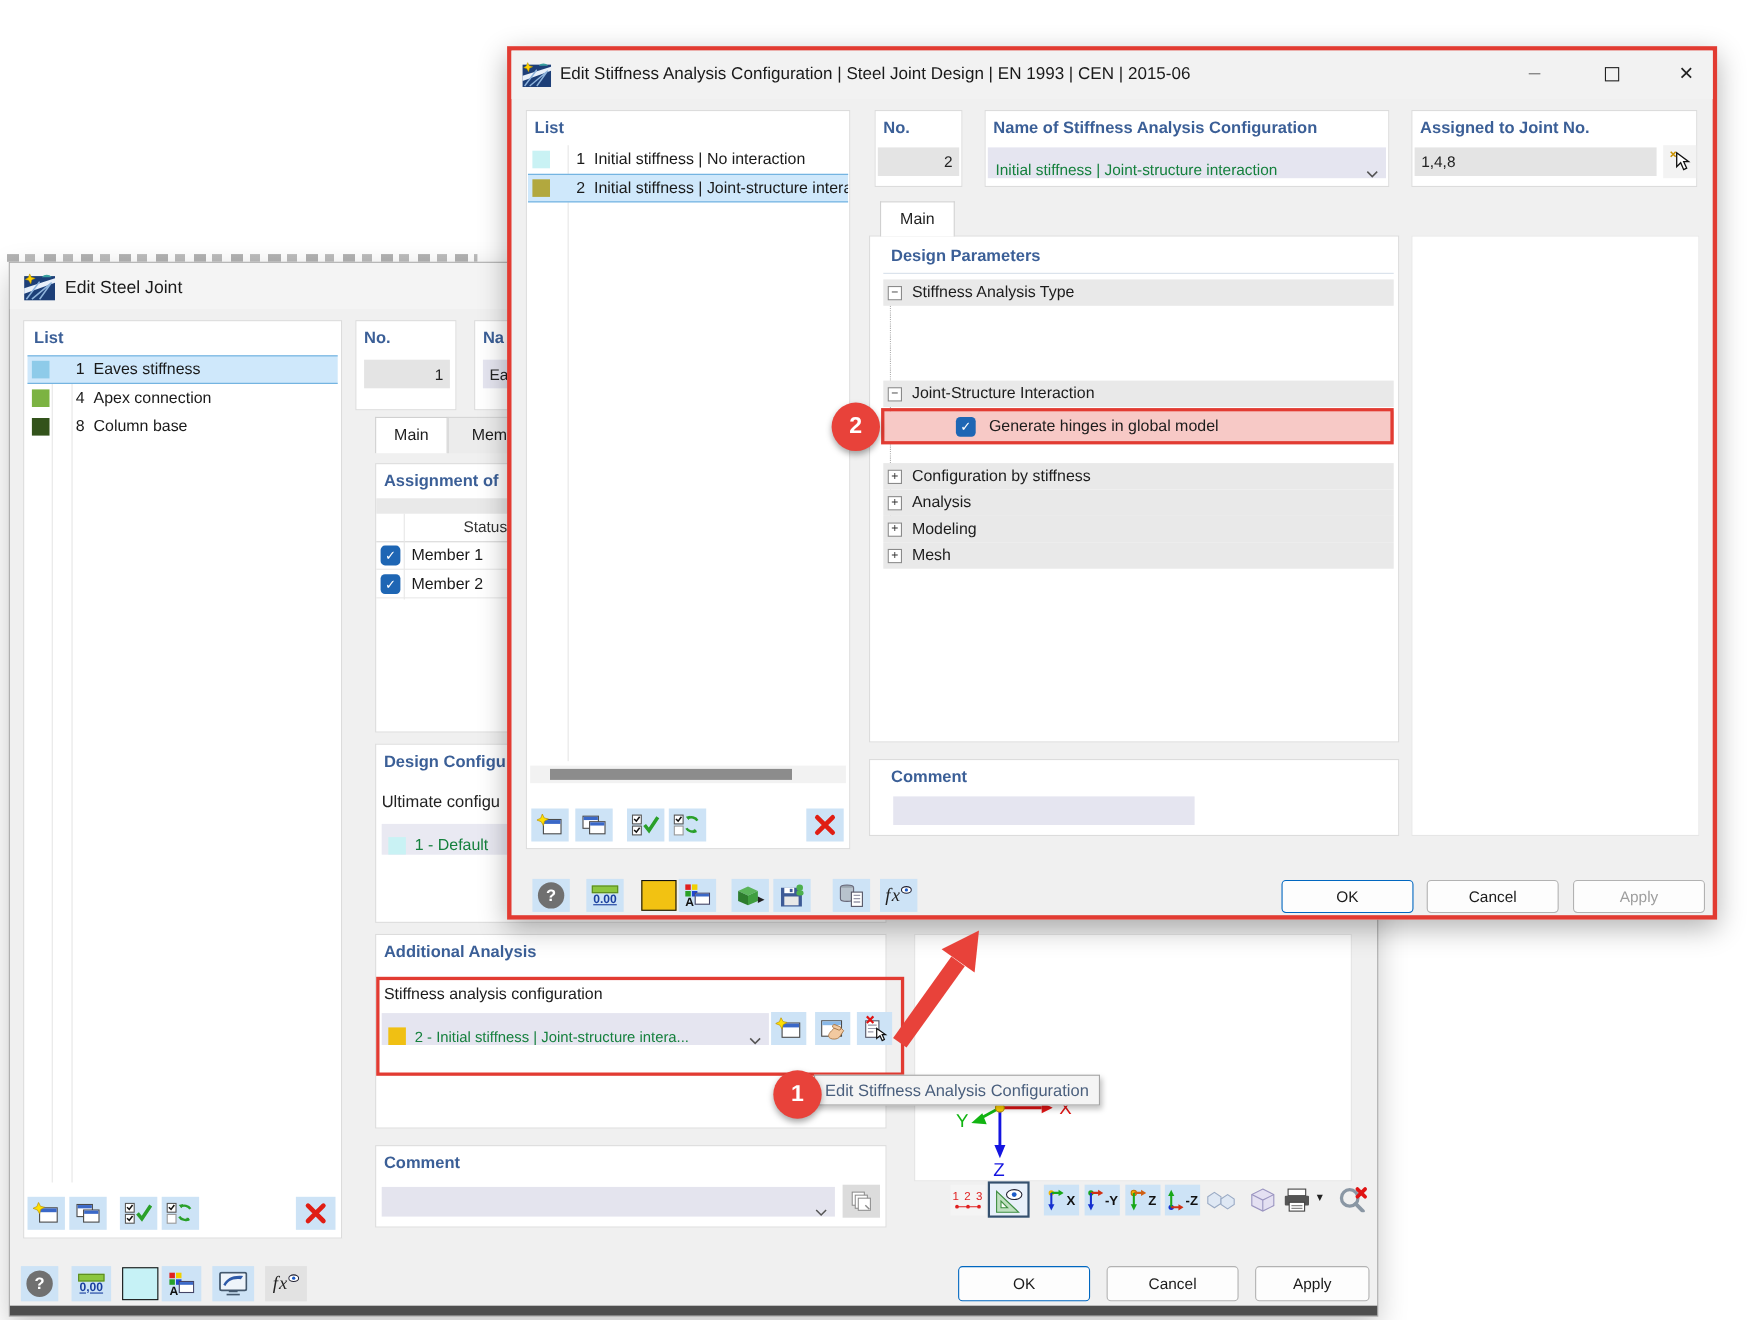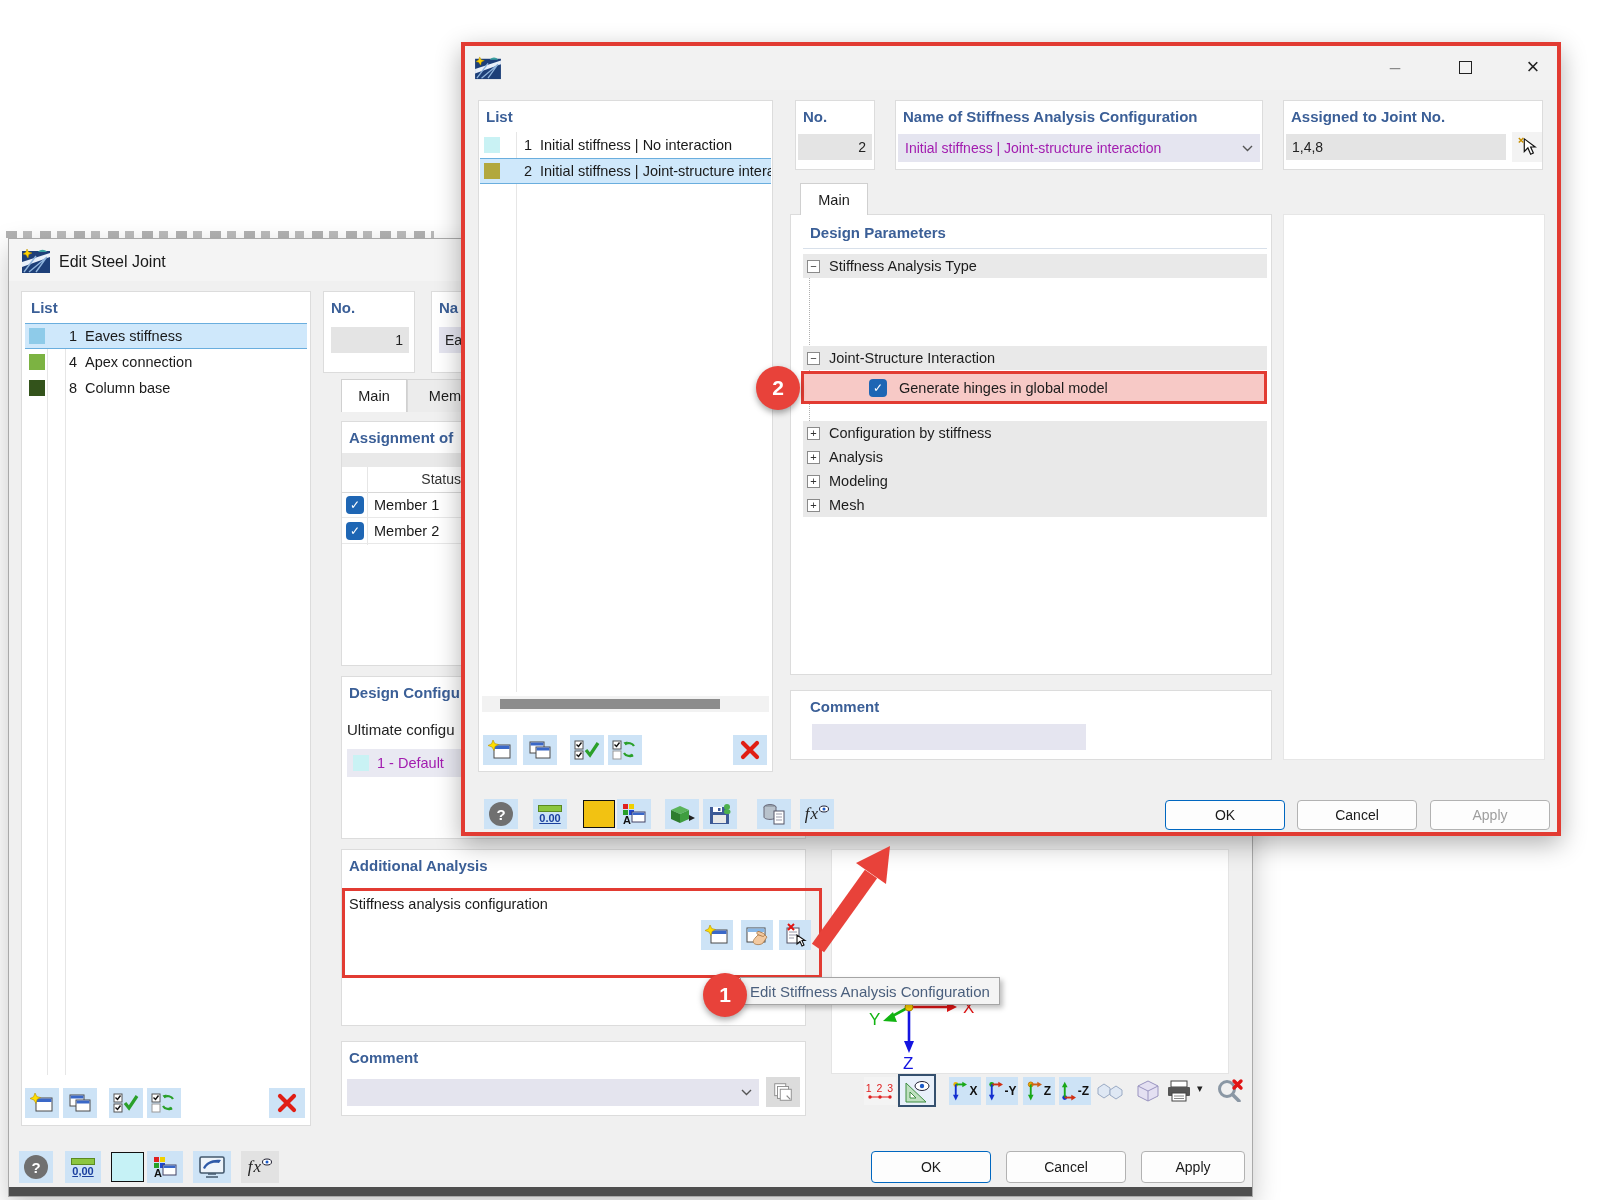--- a/index.html
+++ b/index.html
@@ -31,21 +31,21 @@
 .radio.sel::after{content:"";width:7px;height:7px;border-radius:50%;background:#1d5fae}
 .chk{width:18px;height:18px;background:#1e66b4;border-radius:4px;display:flex;align-items:center;justify-content:center;color:#fff;font-size:12px;flex:0 0 auto}
 .tab{position:absolute;display:flex;align-items:center;justify-content:center;font-size:14.5px;color:#1c1c1c}
 .tab.active{background:#fff;border:1px solid #d0d0d0;border-bottom:none;z-index:3}
 .tab.inactive{background:#ececec;border:1px solid #d6d6d6;border-bottom:none;overflow:hidden}
 .colline{position:absolute;width:1px;background:#e6e6e6}
 .wc{position:absolute;width:30px;height:26px;display:flex;align-items:center;justify-content:center;font-size:19px;color:#222}
 .tooltip{position:absolute;background:#f4f4f4;border:1px solid #a5a5a5;box-shadow:3px 3px 5px rgba(0,0,0,.25);display:flex;align-items:center;padding:0 9px;font-size:15px;color:#4a5f7d;white-space:nowrap;z-index:31}
 .stepc{position:absolute;width:44px;height:44px;border-radius:50%;background:#e8423a;color:#fff;font-weight:bold;font-size:21px;display:flex;align-items:center;justify-content:center;box-shadow:0 3px 6px rgba(0,0,0,.35);z-index:32}
 .redbox{position:absolute;border:3px solid #e23b32;z-index:6;pointer-events:none}
-.drop{position:absolute;background:#e5e5f0;display:flex;align-items:center;font-size:13.5px;color:#a21caf;overflow:hidden;white-space:nowrap}
+.drop{position:absolute;background:#e5e5f0;display:flex;align-items:flex-end;font-size:13.5px;color:#15803d;overflow:hidden;white-space:nowrap}
 .chev{margin-left:auto;flex:0 0 auto;padding-right:7px;display:flex;align-items:center}
 .fxtxt{font-family:"Liberation Serif",serif;font-style:italic;font-size:17px;color:#222}
 .unitbox{display:flex;flex-direction:column;align-items:center;justify-content:center}
 .unitbar{width:24px;height:7px;background:#8cc63f;border:1px solid #5a8a20;margin-bottom:1px}
 .unittxt{font-size:11px;font-weight:bold;color:#1a3f9e;text-decoration:underline;line-height:11px}
 .vlabel{font-weight:bold;font-size:12px;color:#111;margin-left:2px}
 .clipstrip{position:absolute;height:7px;background:repeating-linear-gradient(90deg,#9f9f9f 0 11px,transparent 11px 17px,#ababab 17px 26px,transparent 26px 34px);opacity:.8}
 </style>
 </head>
 <body>
@@ -161,20 +161,29 @@
     <div class="ghead" style="left:340px;top:445px">Design Configu</div>
     <div class="abs" style="left:338px;top:482px;font-size:15px;color:#222;white-space:nowrap">Ultimate configu</div>
     <div class="drop" style="left:338px;top:510px;width:320px;height:28px;background:#e9e9f2">
       <span style="width: 16px; height: 16px; margin-left: 6px; flex: 0 0 auto; background-color: rgb(201, 242, 244);"></span>
       <span style="margin-left:8px;font-size:14.5px">1 - Default</span>
     </div>
 
     <div class="card" style="left:332px;top:610px;width:465px;height:177px"></div>
     <div class="ghead" style="left:340px;top:618px">Additional Analysis</div>
     <div class="abs" style="left:340px;top:657px;font-size:14.5px;color:#1a1a1a;white-space:nowrap">Stiffness analysis configuration</div>
+    <div class="drop" style="left:338px;top:682px;width:352px;height:29px">
+      <span style="width: 16px; height: 16px; margin-left: 6px; flex: 0 0 auto; background-color: rgb(240, 192, 19);"></span>
+      <span style="margin-left:8px">2 - Initial stiffness | Joint-structure intera...</span>
+      <span class="chev">
+          <svg width="11" height="7" viewBox="0 0 11 7">
+            <path d="M1 1l4.5 4.5L10 1" stroke="#555" fill="none" stroke-width="1.4"></path>
+          </svg>
+        </span>
+    </div>
     <div class="ibtn" style="left:692px;top:681px;width:32px">
         <svg width="24" height="20" viewBox="0 0 24 20">
           <rect x="6" y="5" width="16" height="13" fill="#fff" stroke="#4a4a4a"></rect>
           <rect x="6.5" y="5.5" width="15" height="3.5" fill="#3a68c8"></rect>
           <polygon points="5,0 6.8,3.6 10.5,4.5 7,6.5 6,10.5 4,7 0,5.5 3.6,3.8" fill="#ffdf00" stroke="#b89000" stroke-width="0.6"></polygon>
         </svg>
       </div>
     <div class="ibtn" style="left:732px;top:681px;width:32px">
         <svg width="24" height="22" viewBox="0 0 24 22">
           <rect x="2" y="4" width="18" height="14" fill="#fff" stroke="#4a4a4a"></rect>
@@ -360,20 +369,21 @@
   <div class="dlg" style="left:461px;top:42px;width:1100px;height:794px;z-index:10;border:4px solid #e23b32;box-shadow:0 8px 24px rgba(0,0,0,.3)">
 
     <div class="abs" style="left:0;top:0;width:100%;height:44px;background:#f2f2f2"></div>
     <svg class="abs" style="left:9px;top:10px" width="28" height="24" viewBox="0 0 30 26">
         <rect x="1" y="3" width="28" height="22" fill="#1d3f78"></rect>
         <path d="M1 14L29 5v4L1 19z" fill="#e8f0fa"></path>
         <path d="M3 24l12-16M15 24l10-14M8 24L26 9" stroke="#8fb4dc" stroke-width="1.4"></path>
         <polygon points="6,1 7.5,4 11,5 7.8,6.5 7,10 5,6.8 2,6 4.8,4.2" fill="#ffd300" stroke="#b89000" stroke-width="0.5"></polygon>
         <path d="M17 4c2-3 7-3 9 0z" fill="#3aa0a0"></path>
       </svg>
+    <div class="abs ttl" style="left:44px;top:13px">Edit Stiffness Analysis Configuration | Steel Joint Design | EN 1993 | CEN | 2015-06</div>
     <div class="wc" style="left:915px;top:8px;color:#8a8a8a">–</div>
     <div class="wc" style="left:985px;top:8px">
         <span style="width:13px;height:13px;border:1.6px solid #222;display:block"></span>
       </div>
     <div class="wc" style="left:1053px;top:8px;font-size:22px">×</div>
 
     <div class="card" style="left:13px;top:54px;width:295px;height:672px"></div>
     <div class="ghead" style="left:21px;top:62px">List</div>
     <div class="colline" style="left:51px;top:86px;height:560px"></div>
     <div class="litem" style="left:15px;top:86px;width:291px">

